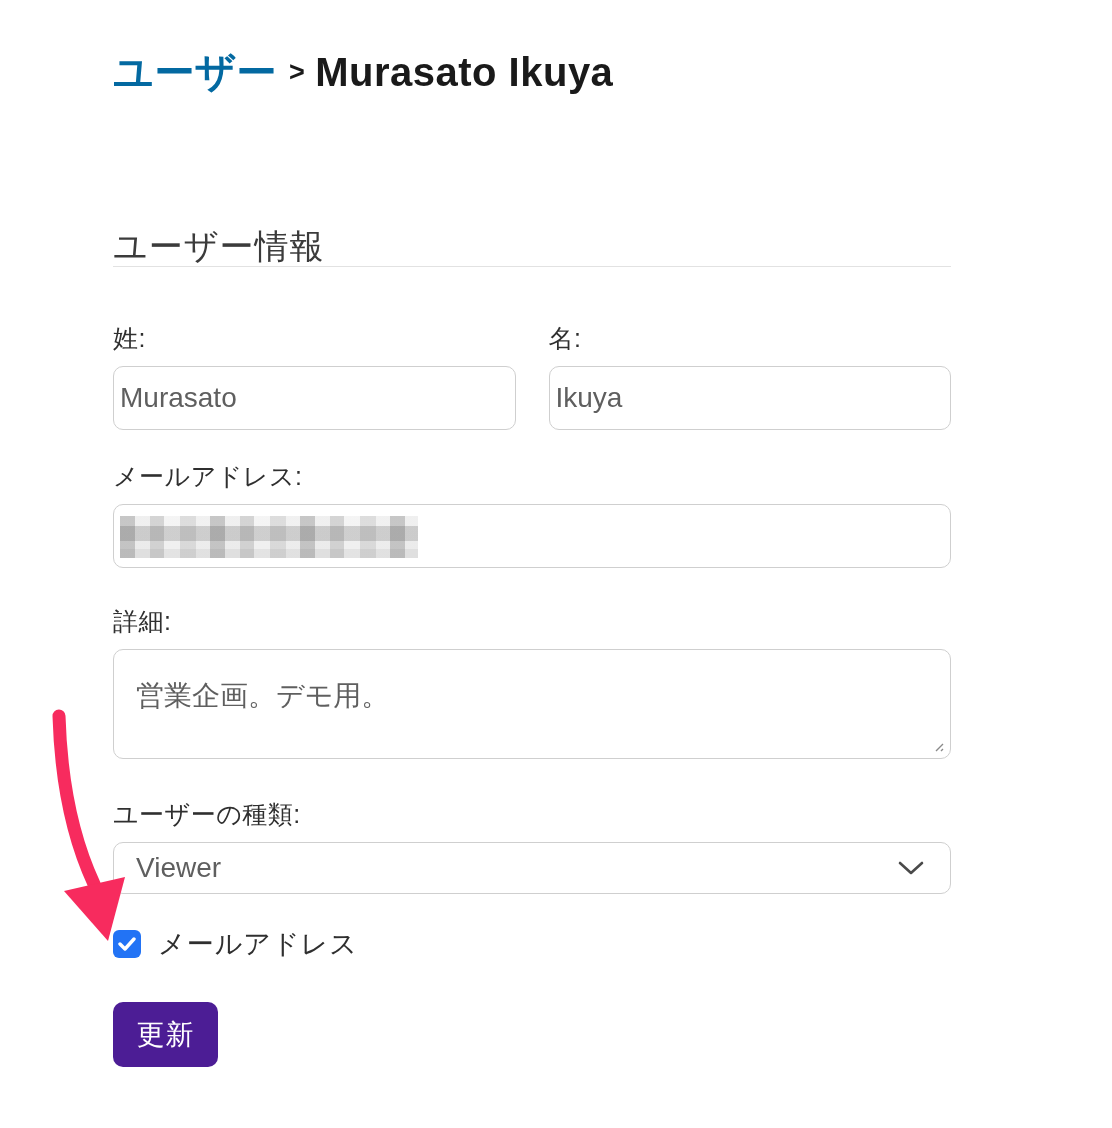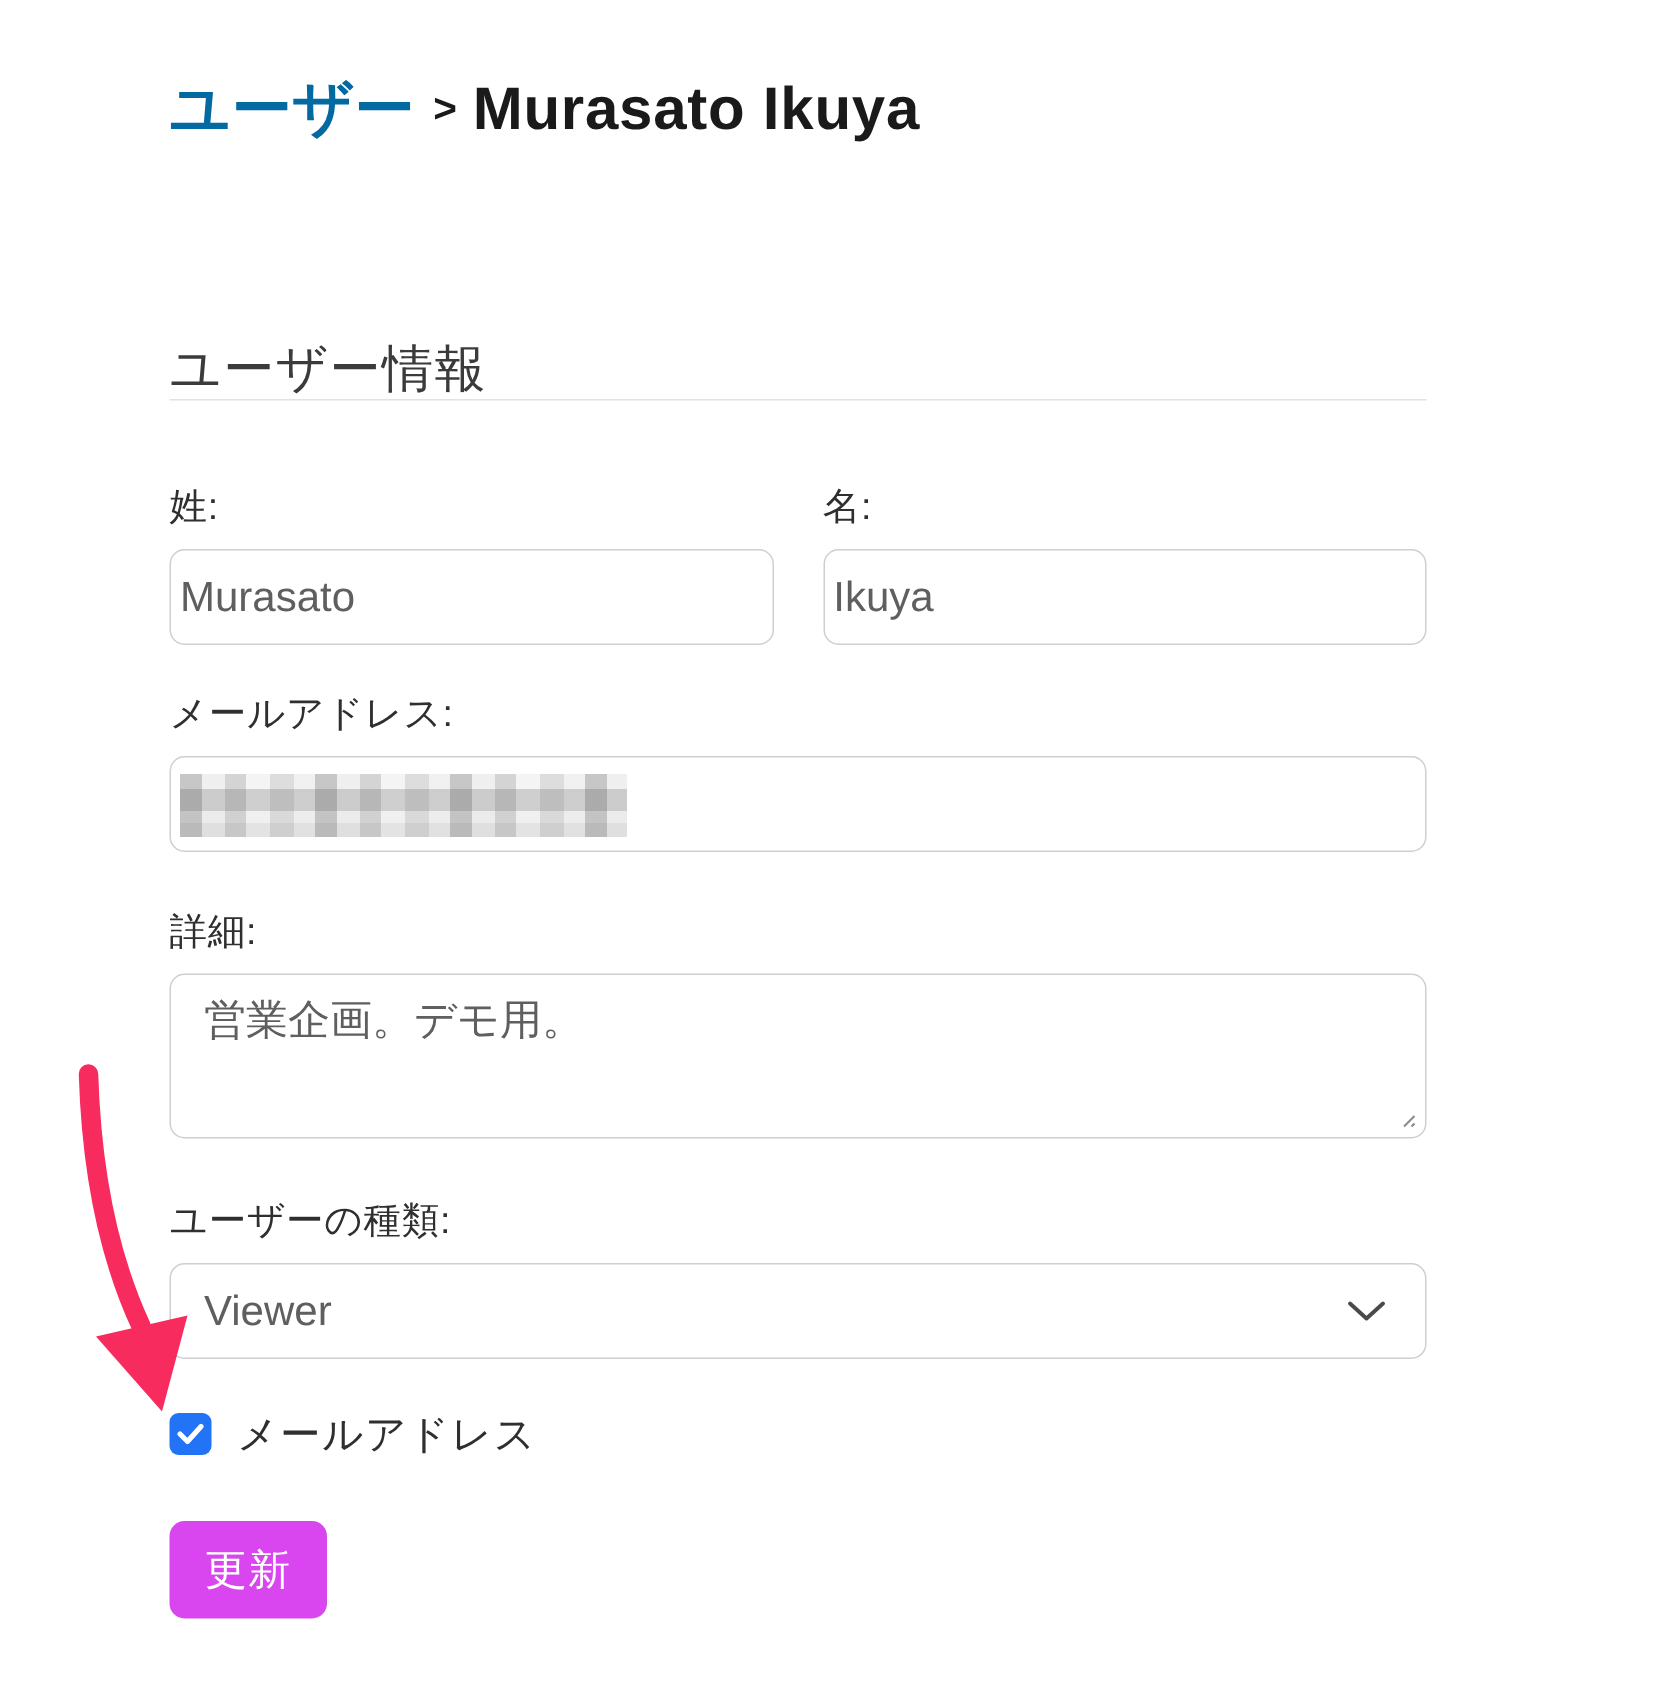--- a/index.html
+++ b/index.html
@@ -40,21 +40,21 @@
     width: 100%;
     border: 1px solid #cfcfcf;
     border-radius: 10px;
     background: #fff;
     font-family: "Liberation Sans", "DejaVu Sans", sans-serif;
     font-size: 28px;
     color: #5f5f5f;
   }
   .text-input { height: 64px; padding: 0 6px; outline: none; }
   .textarea {
-    height: 110px; padding: 10px 22px;
+    height: 110px; padding: 26px 22px;
     resize: none; outline: none; line-height: 1.45;
     position: relative; display: block;
   }
   .textarea-wrap { position: relative; }
   .resize-handle { position: absolute; right: 6px; bottom: 6px; width: 14px; height: 14px; }
 
   
   .email-input { display: flex; align-items: center; }
   .redacted {
     width: 298px; height: 42px; margin-top: 2px;
@@ -64,42 +64,42 @@
         rgba(120,120,120,.38) 0 15px, rgba(205,205,205,.18) 15px 30px,
         rgba(145,145,145,.34) 30px 44px, rgba(228,228,228,.14) 44px 60px,
         rgba(160,160,160,.30) 60px 76px, rgba(215,215,215,.20) 76px 90px),
       repeating-linear-gradient(180deg,
         rgba(255,255,255,.60) 0 10px, rgba(140,140,140,.34) 10px 25px,
         rgba(255,255,255,.34) 25px 33px, rgba(195,195,195,.22) 33px 42px);
   }
 
   
   .select-box {
-    height: 64px; padding: 0 22px;
+    height: 52px; padding: 0 22px;
     display: flex; align-items: center; justify-content: space-between;
     cursor: pointer;
   }
   .chevron { width: 26px; height: 16px; margin-right: 4px; }
 
   
   .checkbox-row { margin-top: 32px; display: flex; align-items: center; }
   .checkbox {
     width: 28px; height: 28px; border-radius: 6px;
     background: #2273f5;
     display: inline-flex; align-items: center; justify-content: center;
     cursor: pointer; flex: none;
   }
   .checkbox svg { width: 18px; height: 14px; }
   .checkbox-label { margin-left: 17px; font-size: 27px; color: #2f2f2f; letter-spacing: 1px; cursor: pointer; }
 
   
   .submit-btn {
     margin-top: 40px;
     width: 105px; height: 65px;
-    background: #d946ef;
+    background: #4c1d95;
     border: none; border-radius: 10px;
     color: #ffffff; font-size: 28px;
     font-family: Liberation Sans, sans-serif;
     cursor: pointer; letter-spacing: 1px;
   }
 
   
   .arrow-overlay { position: absolute; left: 0; top: 0; width: 1112px; height: 1128px; pointer-events: none; z-index: 10; }
 </style>
 </head>

